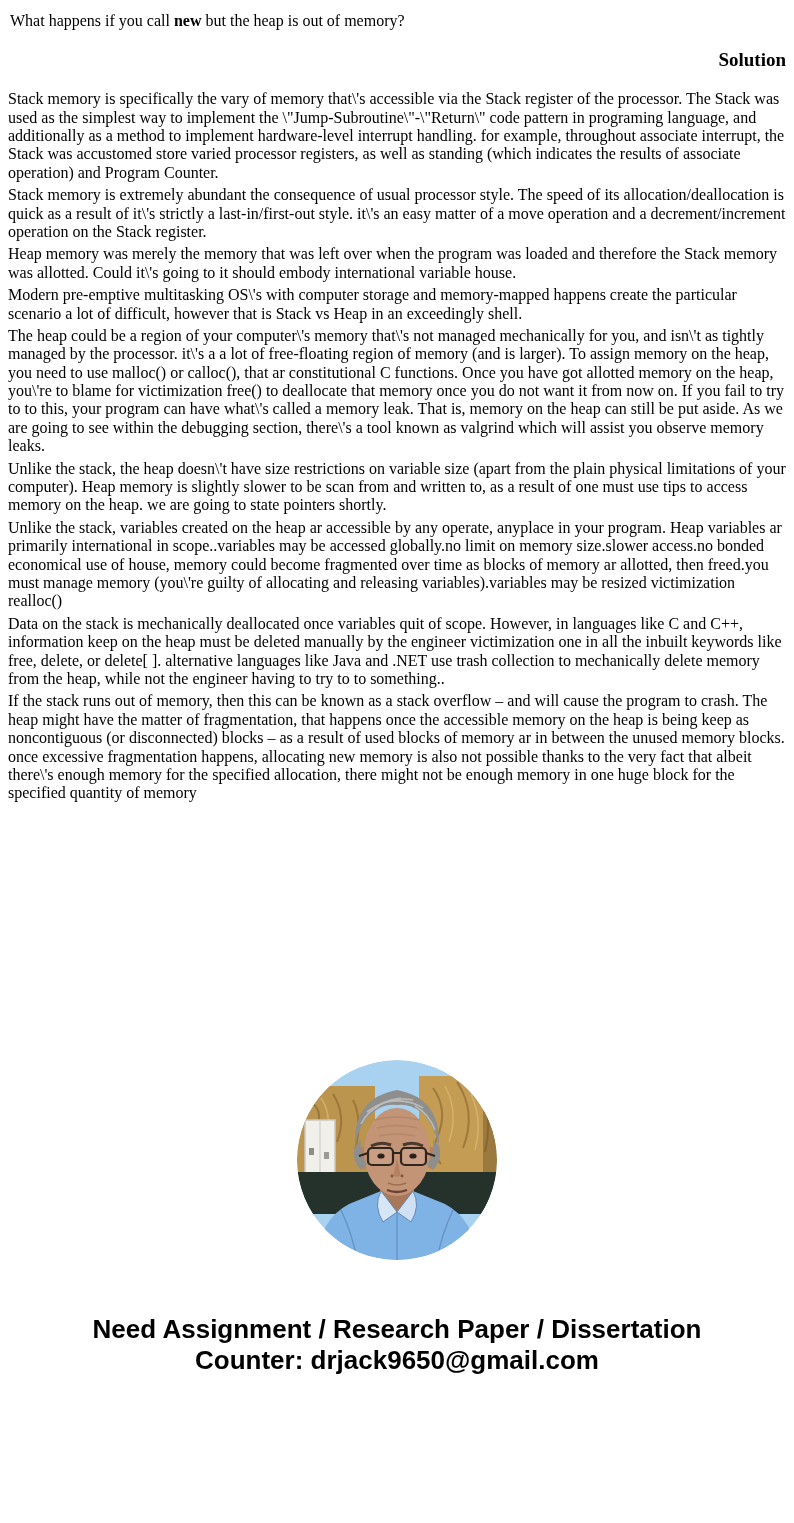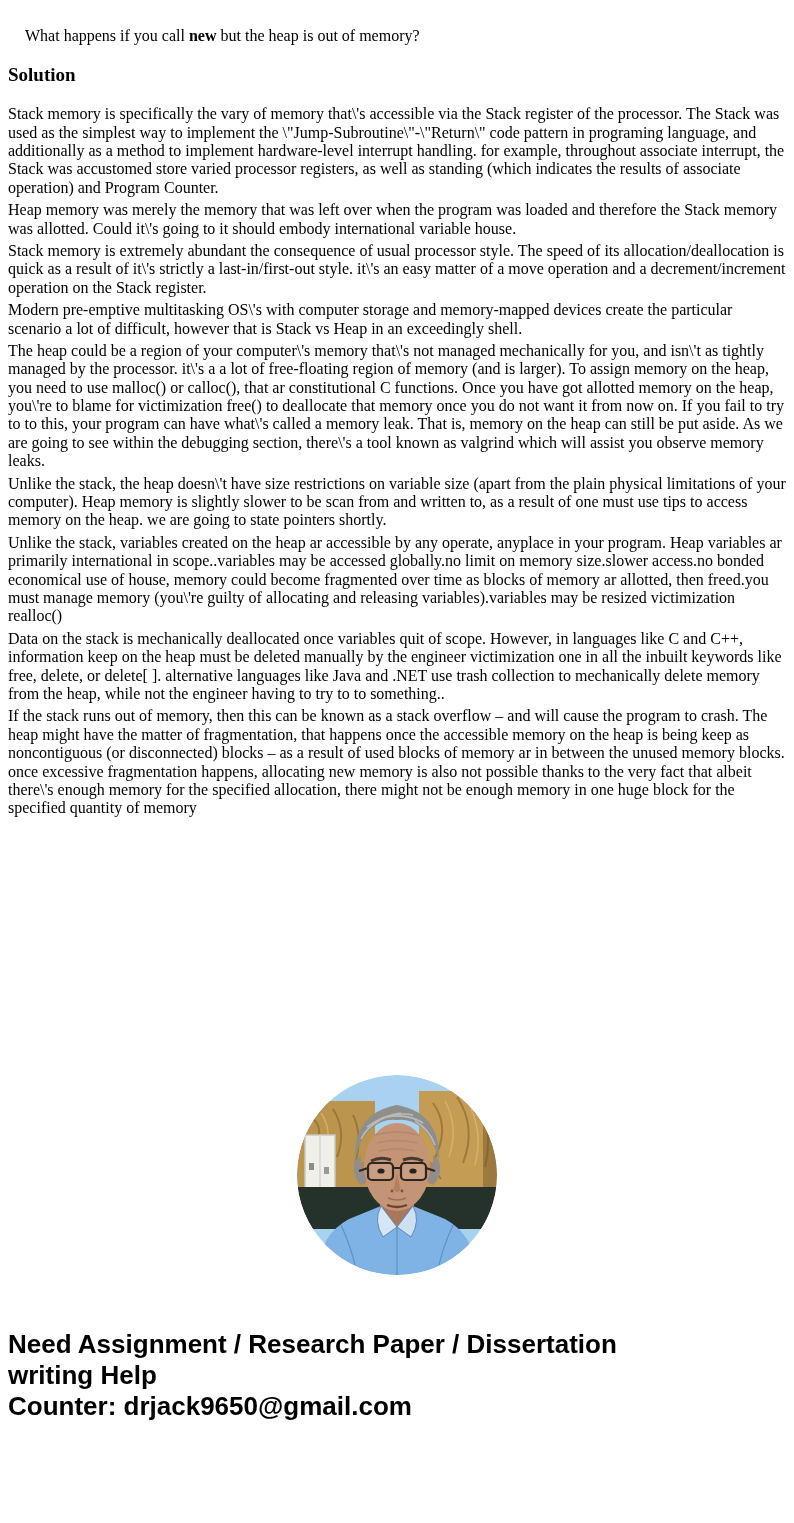--- a/index.html
+++ b/index.html
@@ -13,66 +13,67 @@
     font-size: 16px;
     color: #000000;
     line-height: 1.15;
   }
   .page {
     padding: 10px 8px 26px 8px;
     box-sizing: border-box;
     width: 794px;
   }
   .question {
-    margin: 17px;
+    margin: 2px;
   }
   .question b { font-weight: bold; }
   h3.solution-heading {
     font-size: 19px;
     font-weight: bold;
     margin: 19px 0;
     font-family: "Liberation Serif", "DejaVu Serif", serif;
+    text-align: right;
   }
   p.body-paragraph {
     margin: 4px 0;
   }
   .spacer {
     height: 253px;
   }
   .avatar-wrap {
     width: 200px;
     height: 200px;
     margin: 0 auto;
     border-radius: 50%;
     overflow: hidden;
   }
   .avatar-wrap svg { display: block; }
   .footer-banner {
     margin-top: 54px;
-    text-align: left;
+    text-align: center;
     font-family: "Liberation Sans", "DejaVu Sans", sans-serif;
     font-weight: bold;
     font-size: 26px;
     line-height: 31px;
     color: #000000;
   }
 </style>
 </head>
 <body>
 
 <div class="page">
 
   <p class="question"><span>What happens if you call </span><b>new</b><span> but the heap is out of memory?</span></p>
 
   <h3 class="solution-heading">Solution</h3>
 
   <p class="body-paragraph">Stack memory is specifically the vary of memory that\'s accessible via the Stack register of the processor. The Stack was used as the simplest way to implement the \"Jump-Subroutine\"-\"Return\" code pattern in programing language, and additionally as a method to implement hardware-level interrupt handling. for example, throughout associate interrupt, the Stack was accustomed store varied processor registers, as well as standing (which indicates the results of associate operation) and Program Counter.</p>
+  <p class="body-paragraph">Stack memory is extremely abundant the consequence of usual processor style. The speed of its allocation/deallocation is quick as a result of it\'s strictly a last-in/first-out style. it\'s an easy matter of a move operation and a decrement/increment operation on the Stack register.</p>
   <p class="body-paragraph">Heap memory was merely the memory that was left over when the program was loaded and therefore the Stack memory was allotted. Could it\'s going to it should embody international variable house.</p>
-  <p class="body-paragraph">Stack memory is extremely abundant the consequence of usual processor style. The speed of its allocation/deallocation is quick as a result of it\'s strictly a last-in/first-out style. it\'s an easy matter of a move operation and a decrement/increment operation on the Stack register.</p>
-  <p class="body-paragraph">Modern pre-emptive multitasking OS\'s with computer storage and memory-mapped devices create the particular scenario a lot of difficult, however that is Stack vs Heap in an exceedingly shell.</p>
+  <p class="body-paragraph">Modern pre-emptive multitasking OS\'s with computer storage and memory-mapped happens create the particular scenario a lot of difficult, however that is Stack vs Heap in an exceedingly shell.</p>
   <p class="body-paragraph">The heap could be a region of your computer\'s memory that\'s not managed mechanically for you, and isn\'t as tightly managed by the processor. it\'s a a lot of free-floating region of memory (and is larger). To assign memory on the heap, you need to use malloc() or calloc(), that ar constitutional C functions. Once you have got allotted memory on the heap, you\'re to blame for victimization free() to deallocate that memory once you do not want it from now on. If you fail to try to to this, your program can have what\'s called a memory leak. That is, memory on the heap can still be put aside. As we are going to see within the debugging section, there\'s a tool known as valgrind which will assist you observe memory leaks.</p>
   <p class="body-paragraph">Unlike the stack, the heap doesn\'t have size restrictions on variable size (apart from the plain physical limitations of your computer). Heap memory is slightly slower to be scan from and written to, as a result of one must use tips to access memory on the heap. we are going to state pointers shortly.</p>
   <p class="body-paragraph">Unlike the stack, variables created on the heap ar accessible by any operate, anyplace in your program. Heap variables ar primarily international in scope..variables may be accessed globally.no limit on memory size.slower access.no bonded economical use of house, memory could become fragmented over time as blocks of memory ar allotted, then freed.you must manage memory (you\'re guilty of allocating and releasing variables).variables may be resized victimization realloc()</p>
   <p class="body-paragraph">Data on the stack is mechanically deallocated once variables quit of scope. However, in languages like C and C++, information keep on the heap must be deleted manually by the engineer victimization one in all the inbuilt keywords like free, delete, or delete[ ]. alternative languages like Java and .NET use trash collection to mechanically delete memory from the heap, while not the engineer having to try to to something..</p>
   <p class="body-paragraph">If the stack runs out of memory, then this can be known as a stack overflow – and will cause the program to crash. The heap might have the matter of fragmentation, that happens once the accessible memory on the heap is being keep as noncontiguous (or disconnected) blocks – as a result of used blocks of memory ar in between the unused memory blocks. once excessive fragmentation happens, allocating new memory is also not possible thanks to the very fact that albeit there\'s enough memory for the specified allocation, there might not be enough memory in one huge block for the specified quantity of memory</p>
 
   <div class="spacer"></div>
 
   <div class="avatar-wrap">
     <svg width="200" height="200" viewBox="0 0 200 200" xmlns="http://www.w3.org/2000/svg">
@@ -165,17 +166,16 @@
         </g>
 
         <path d="M84,131 L100,152 L86,162 Q76,146 84,131 Z" fill="#d7e6f6" stroke="#5f87b8" stroke-width="1"></path>
         <path d="M116,131 L100,152 L114,162 Q124,146 116,131 Z" fill="#cfe0f3" stroke="#5f87b8" stroke-width="1"></path>
       </g>
     </svg>
   </div>
 
   <div class="footer-banner">
     <div>Need Assignment / Research Paper / Dissertation</div>
-    <div>writing Help</div>
     <div>Counter: drjack9650@gmail.com</div>
   </div>
 
 </div>
 
 </body></html>

